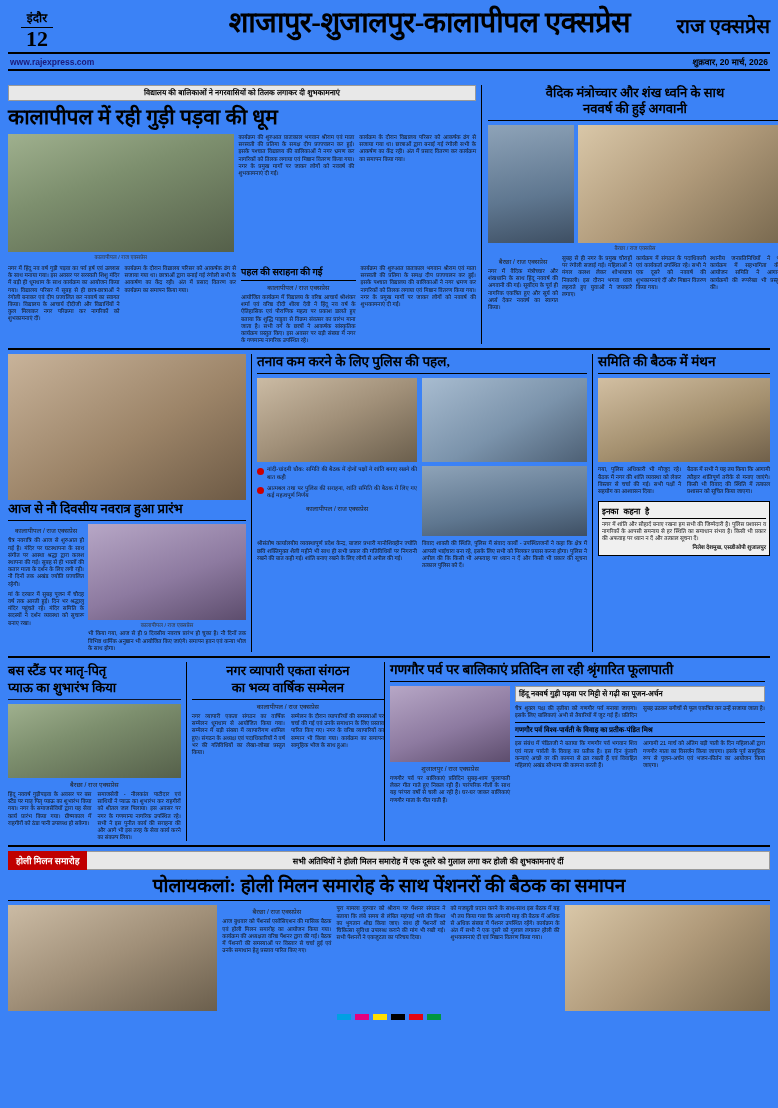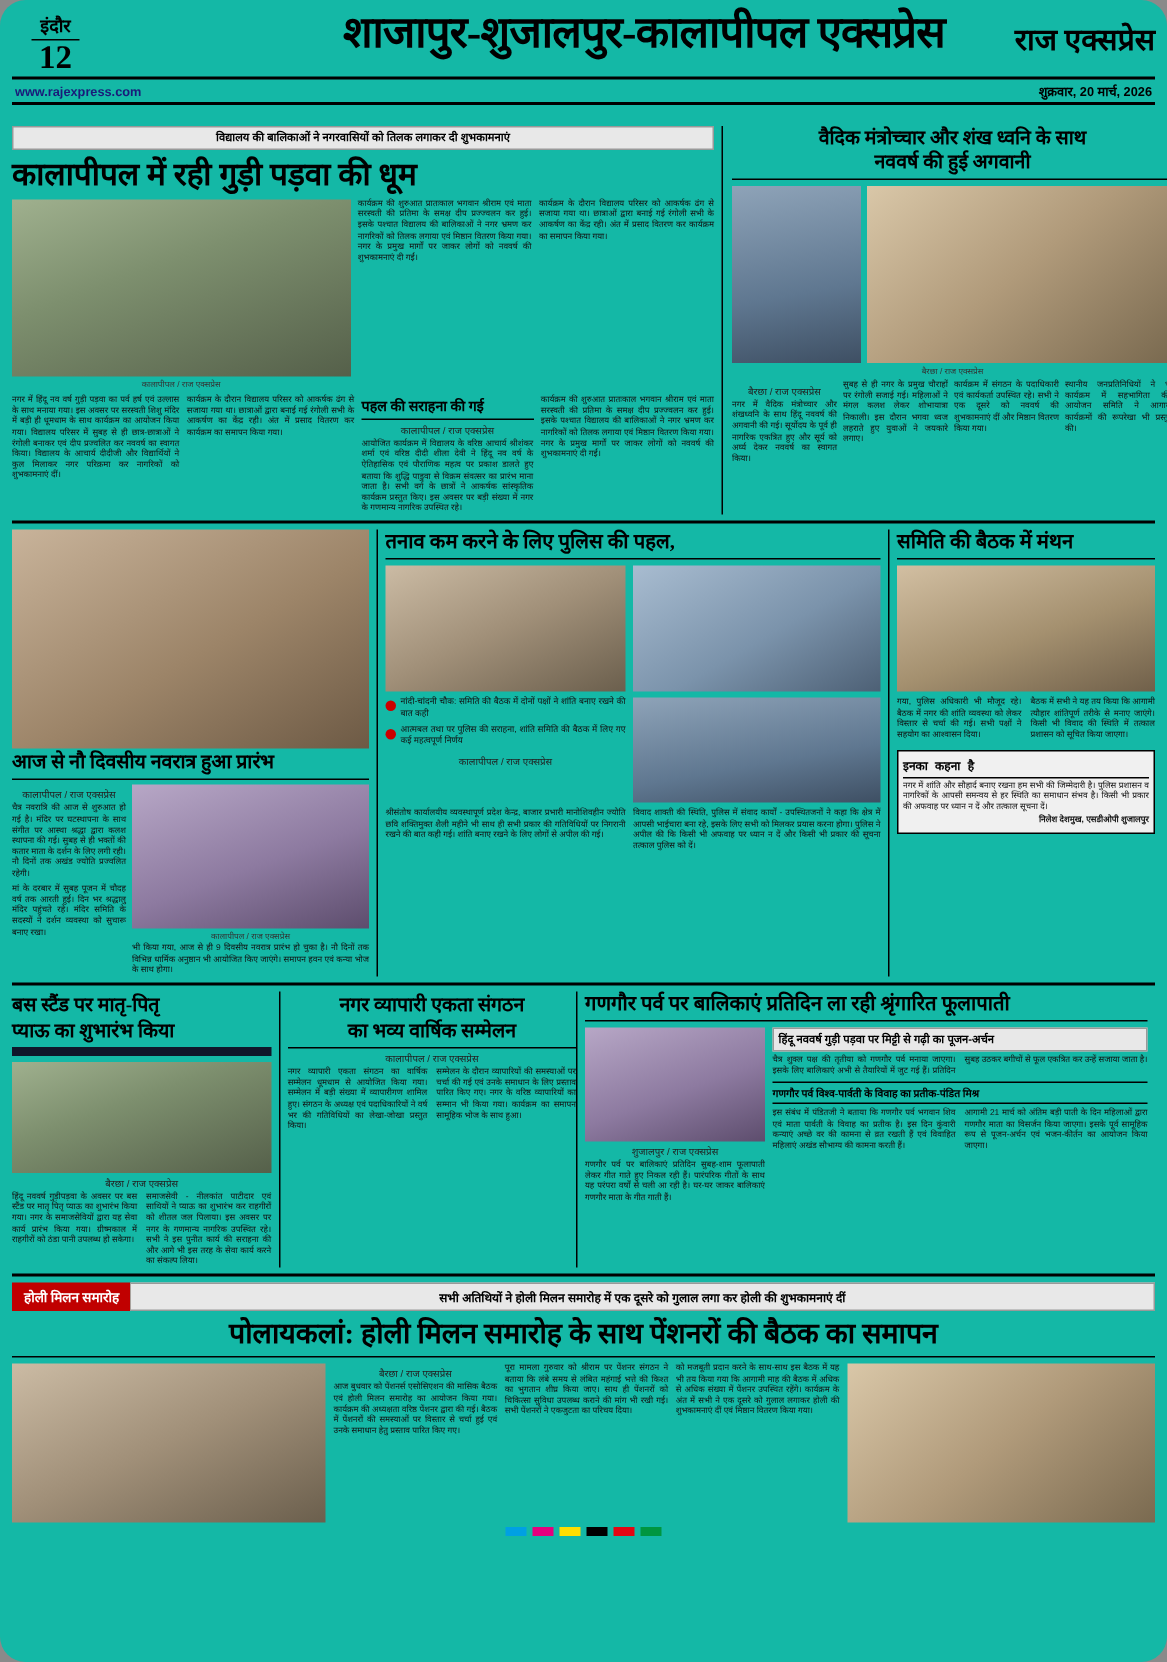--- a/index.html
+++ b/index.html
@@ -1,17 +1,17 @@
 <!DOCTYPE html>
 <html><head>
 <meta charset="utf-8">
 <style>
   html,body{margin:0;padding:0;background:#8a8a8a;}
   body{font-family:"Liberation Sans",sans-serif;}
-  .page{width:778px;height:1108px;background:#14b8a6;position:relative;overflow:hidden;box-sizing:border-box;padding:6px 8px 4px 8px;border-radius:17px;}
+  .page{width:778px;height:1108px;background:#3b82f6;position:relative;overflow:hidden;box-sizing:border-box;padding:6px 8px 4px 8px;}
 
   
   .masthead{display:flex;align-items:flex-start;border-bottom:2px solid #000;padding-bottom:2px;}
   .mh-left{width:58px;text-align:center;padding-top:2px;}
   .mh-city{font-family:"Liberation Serif",serif;font-weight:bold;font-size:12px;border-bottom:1px solid #000;display:inline-block;padding:0 6px 1px 6px;}
   .mh-num{font-family:"Liberation Serif",serif;font-weight:bold;font-size:22px;line-height:22px;}
   .mh-center{flex:1;text-align:right;}
   .mh-title{font-family:"Liberation Serif",serif;font-weight:bold;font-size:29px;letter-spacing:-0.5px;line-height:32px;}
   .mh-right{width:140px;text-align:right;padding-top:6px;}
   .mh-brand{font-family:"Liberation Serif",serif;font-weight:bold;font-size:20px;}
@@ -181,21 +181,21 @@
         <div class="body">नगर में शांति और सौहार्द बनाए रखना हम सभी की जिम्मेदारी है। पुलिस प्रशासन व नागरिकों के आपसी समन्वय से हर स्थिति का समाधान संभव है। किसी भी प्रकार की अफवाह पर ध्यान न दें और तत्काल सूचना दें।</div>
         <div class="body" style="text-align:right;font-weight:bold;margin-top:2px;">निलेश देशमुख, एसडीओपी शुजालपुर</div>
       </div>
     </div>
   </div>
 
   <div style="border-top:2px solid #000;margin-top:4px;padding-top:4px;" class="flexrow">
 
     <div style="width:178px;padding-right:5px;">
       <div class="hl" style="font-size:13px;line-height:17px;">बस स्टैंड पर मातृ-पितृ</div>
-      <div class="hl" style="font-size:13px;line-height:17px;border-bottom:6px solid #0f172a;padding-bottom:3px;">प्याऊ का शुभारंभ किया</div>
+      <div class="hl" style="font-size:13px;line-height:17px;border-bottom:1px solid #0f172a;padding-bottom:3px;">प्याऊ का शुभारंभ किया</div>
       <div class="photo g1" style="height:74px;margin-top:4px;"></div>
       <div class="byline">बैरछा / राज एक्सप्रेस</div>
       <div class="cols2">
         <div class="body">हिंदू नववर्ष गुड़ीपड़वा के अवसर पर बस स्टैंड पर मातृ पितृ प्याऊ का शुभारंभ किया गया। नगर के समाजसेवियों द्वारा यह सेवा कार्य प्रारंभ किया गया। ग्रीष्मकाल में राहगीरों को ठंडा पानी उपलब्ध हो सकेगा।</div>
         <div class="body" style="margin-top:3px;">समाजसेवी - नीलकांत पाटीदार एवं साथियों ने प्याऊ का शुभारंभ कर राहगीरों को शीतल जल पिलाया। इस अवसर पर नगर के गणमान्य नागरिक उपस्थित रहे। सभी ने इस पुनीत कार्य की सराहना की और आगे भी इस तरह के सेवा कार्य करने का संकल्प लिया।</div>
       </div>
     </div>
 
     <div class="sep-v" style="width:198px;padding-left:5px;">
       <div class="hl" style="font-size:13px;line-height:17px;text-align:center;">नगर व्यापारी एकता संगठन</div>

